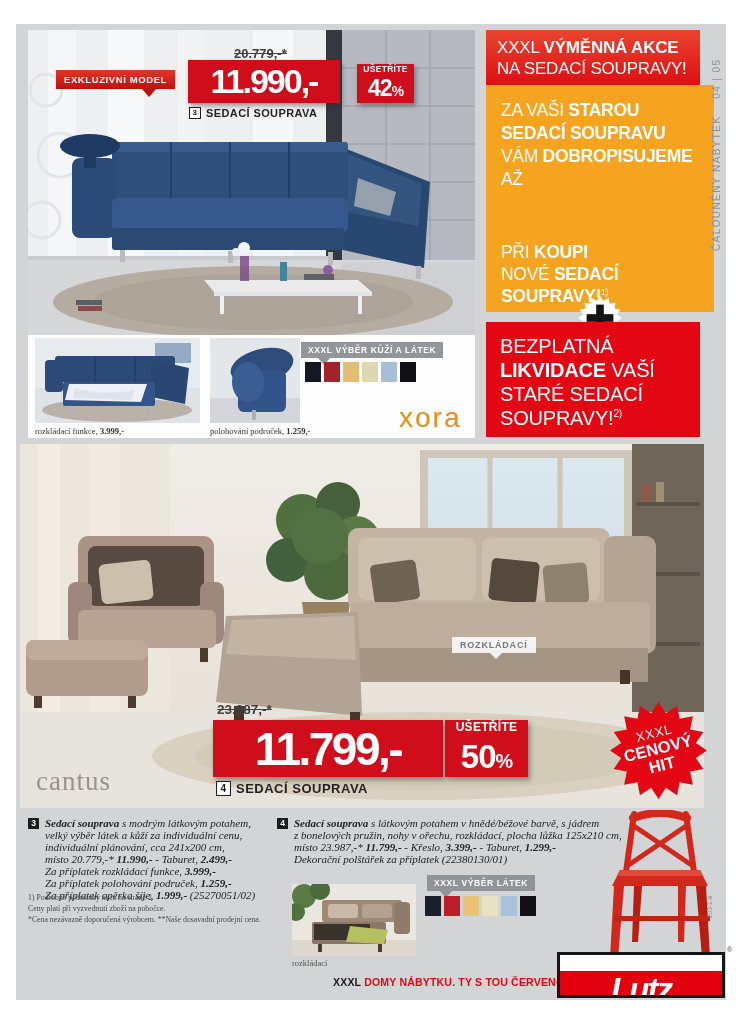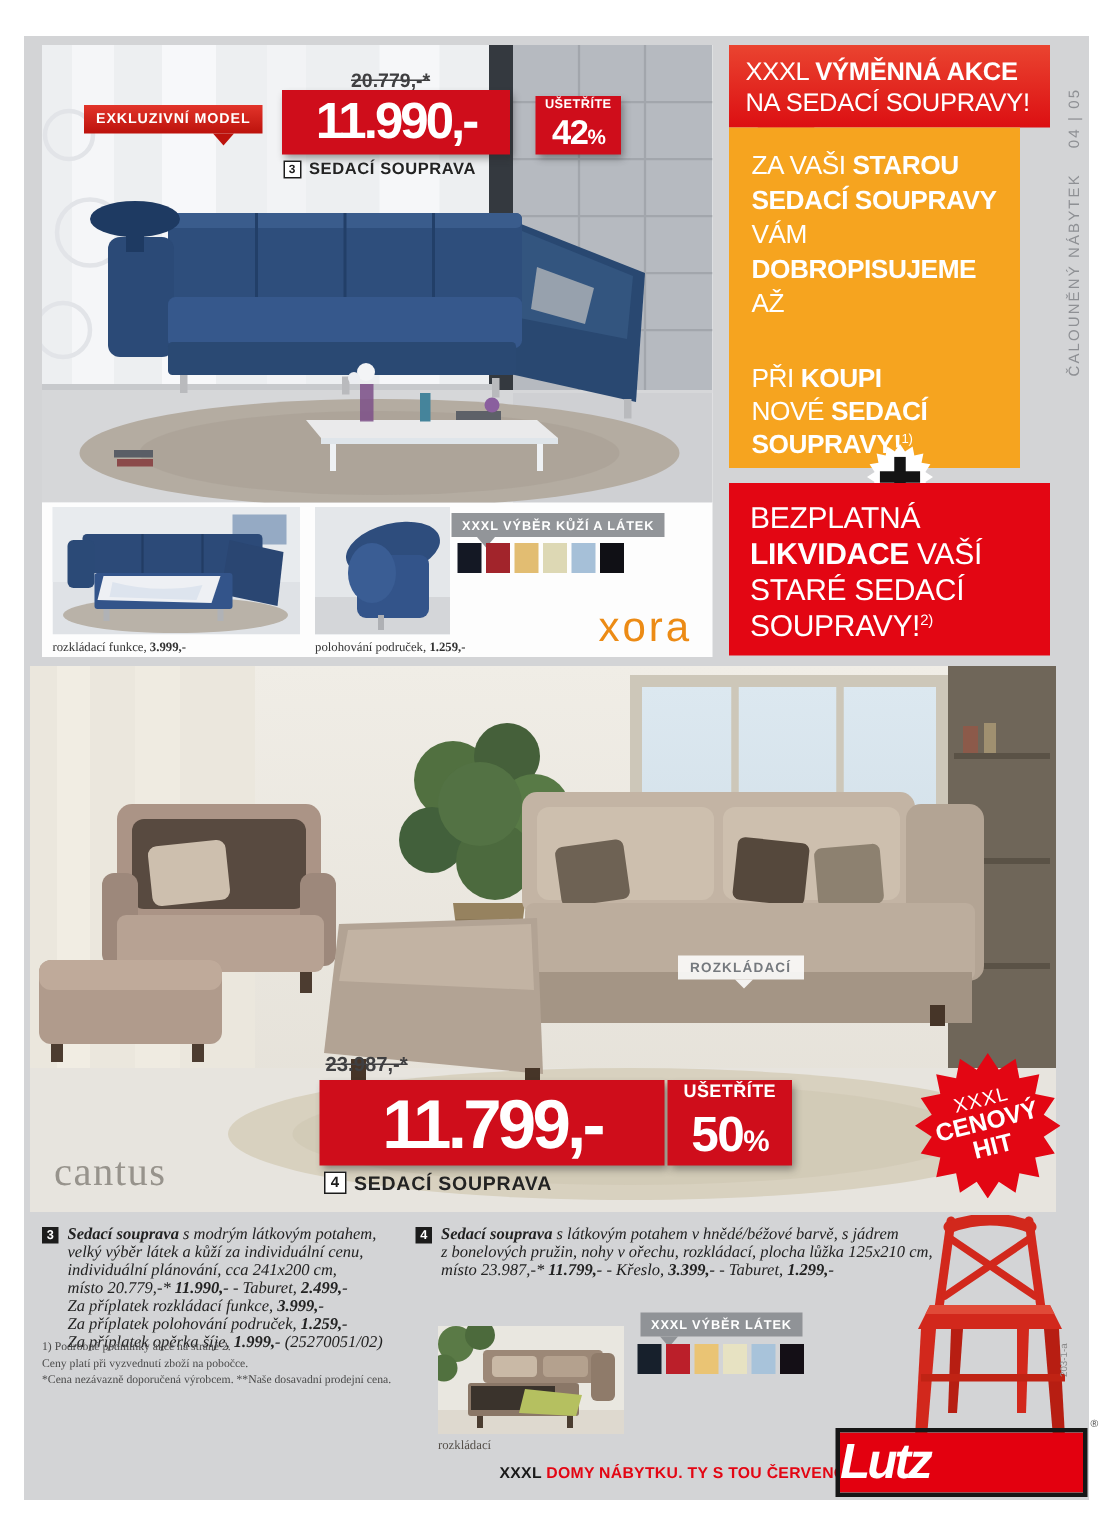--- a/index.html
+++ b/index.html
@@ -53,21 +53,21 @@
   .prodlabel1{left:189px;top:107px;font-size:11px;letter-spacing:.4px;}
   .prodlabel2{left:216px;top:781px;font-size:13px;letter-spacing:.5px;}
   .numbox{display:inline-block;border:1.5px solid #1c1c1c;background:#fff;color:#1c1c1c;text-align:center;font-weight:bold;}
   .prodlabel1 .numbox{width:10px;height:10px;font-size:8px;line-height:10px;}
   .prodlabel2 .numbox{width:13px;height:13px;font-size:10px;line-height:13px;}
 
   
   .promo-header{position:absolute;left:486px;top:30px;width:214px;height:55px;background:linear-gradient(180deg,#ea4430,#dc0f12);color:#fff;padding-top:7px;box-sizing:border-box;}
   .promo-header div{padding-left:11px;font-size:17px;line-height:21px;letter-spacing:-.2px;}
   .promo-pointer{position:absolute;left:505px;top:85px;width:0;height:0;border-left:19px solid transparent;border-right:19px solid transparent;border-top:17px solid #dc0f12;}
-  .promo-orange{position:absolute;left:486px;top:85px;width:194px;height:227px;background:#f6a41f;color:#fff;}
+  .promo-orange{position:absolute;left:486px;top:85px;width:228px;height:227px;background:#f6a41f;color:#fff;}
   .offer{position:absolute;left:15px;top:14px;}
   .offer-line{font-size:17.5px;line-height:23px;letter-spacing:-.3px;}
   .amount{position:absolute;left:13px;top:106px;font-size:41px;font-weight:bold;letter-spacing:-2px;}
   .cond{position:absolute;left:15px;top:156px;}
   .cond-line{font-size:17.5px;line-height:22px;letter-spacing:-.3px;}
   .pluswrap{position:absolute;left:578px;top:296px;width:44px;height:44px;}
   .promo-red{position:absolute;left:486px;top:322px;width:214px;height:115px;background:#e30613;color:#fff;padding:12px 0 0 14px;box-sizing:border-box;}
   .free-line{font-size:20px;line-height:24px;letter-spacing:-.2px;}
 
   
@@ -95,21 +95,21 @@
   .desc-line{font-size:11px;line-height:12px;font-style:italic;}
   .fineprint{position:absolute;left:28px;top:892px;font-family:"Liberation Serif",serif;color:#4a4a4a;}
   .fineprint div{font-size:7.8px;line-height:11px;}
 
   
   .tagline{position:absolute;left:333px;top:976px;font-size:10.5px;font-weight:bold;letter-spacing:.2px;}
   .tagline .tblack{color:#1a1a1a;}
   .tagline .tred{color:#e30613;}
   .logo{position:absolute;left:557px;top:952px;width:162px;height:40px;border:3px solid #161616;background:#fff;display:flex;overflow:hidden;}
   .logo-xxx{width:94px;color:#111;font-size:33px;font-weight:bold;font-style:italic;letter-spacing:-3px;text-align:center;line-height:38px;}
-  .logo-lutz{flex:1;background:#e3000f;color:#fff;font-size:33px;font-weight:bold;font-style:italic;letter-spacing:-2px;line-height:38px;}
+  .logo-lutz{flex:1;background:#e3000f;color:#fff;font-size:33px;font-weight:bold;font-style:italic;letter-spacing:-2px;text-align:center;line-height:38px;margin-top:16px;}
   .reg{position:absolute;left:727px;top:946px;font-size:7px;color:#444;}
   .chaircode{position:absolute;left:706px;top:918px;font-size:6.5px;color:#8a8a8a;transform:rotate(-90deg);transform-origin:left top;}
 
   
   .vlabel{position:absolute;left:607px;top:135px;width:220px;height:12px;transform:rotate(-90deg);
     font-size:10px;letter-spacing:1.4px;color:#8e9094;white-space:pre;text-align:left;}
 </style>
 </head>
 <body>
 
@@ -227,21 +227,21 @@
   <div class="xora">xora</div>
 
   <div class="promo-header">
     <div>XXXL <b>VÝMĚNNÁ AKCE</b></div>
     <div>NA SEDACÍ SOUPRAVY!</div>
   </div>
   <div class="promo-pointer"></div>
   <div class="promo-orange">
     <div class="offer">
         <div class="offer-line">ZA VAŠI <b>STAROU</b></div>
-        <div class="offer-line"><b>SEDACÍ SOUPRAVY</b></div>
+        <div class="offer-line"><b>SEDACÍ SOUPRAVU</b></div>
         <div class="offer-line">VÁM <b>DOBROPISUJEME</b></div>
         <div class="offer-line">AŽ</div>
       </div>
     <div class="cond">
         <div class="cond-line">PŘI <b>KOUPI</b></div>
         <div class="cond-line">NOVÉ <b>SEDACÍ</b></div>
         <div class="cond-line"><b>SOUPRAVY!</b><sup>1)</sup></div>
       </div>
 
   </div>
@@ -359,20 +359,21 @@
         <div class="desc-line">Za příplatek polohování područek, <b>1.259,-</b></div>
         <div class="desc-line">Za příplatek opěrka šíje, <b>1.999,-</b> (25270051/02)</div>
       </div>
   </div>
   <div class="desc desc4">
     <span class="numbox">4</span>
     <div>
         <div class="desc-line"><b>Sedací souprava</b> s látkovým potahem v hnědé/béžové barvě, s jádrem</div>
         <div class="desc-line">z bonelových pružin, nohy v ořechu, rozkládací, plocha lůžka 125x210 cm,</div>
         <div class="desc-line">místo 23.987,-* <b>11.799,-</b> - Křeslo, <b>3.399,-</b> - Taburet, <b>1.299,-</b></div>
+        <div class="desc-line">Dekorační polštářek za příplatek (22380130/01)</div>
       </div>
   </div>
 
   <svg class="thumb4" viewBox="0 0 124 72" preserveAspectRatio="none">
     <rect width="124" height="72" fill="#e9e7e0"></rect>
     <circle cx="12" cy="12" r="12" fill="#5a7a46"></circle>
       <circle cx="28" cy="6" r="10" fill="#4c6a3c"></circle>
       <circle cx="4" cy="28" r="9" fill="#51713f"></circle>
     <rect y="56" width="124" height="16" fill="#ded9cf"></rect>
     <rect x="30" y="16" width="80" height="22" rx="3" fill="#9c8877"></rect>

